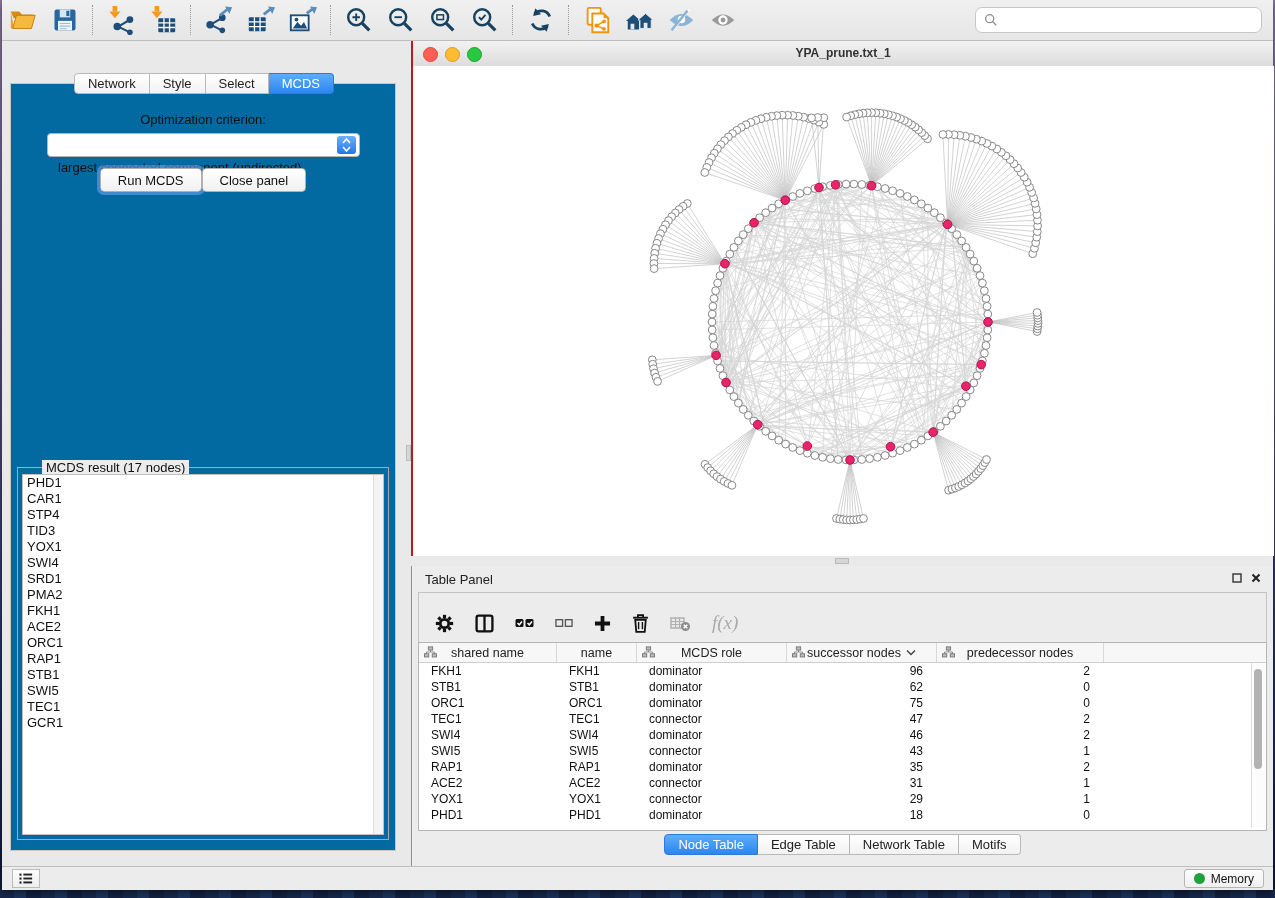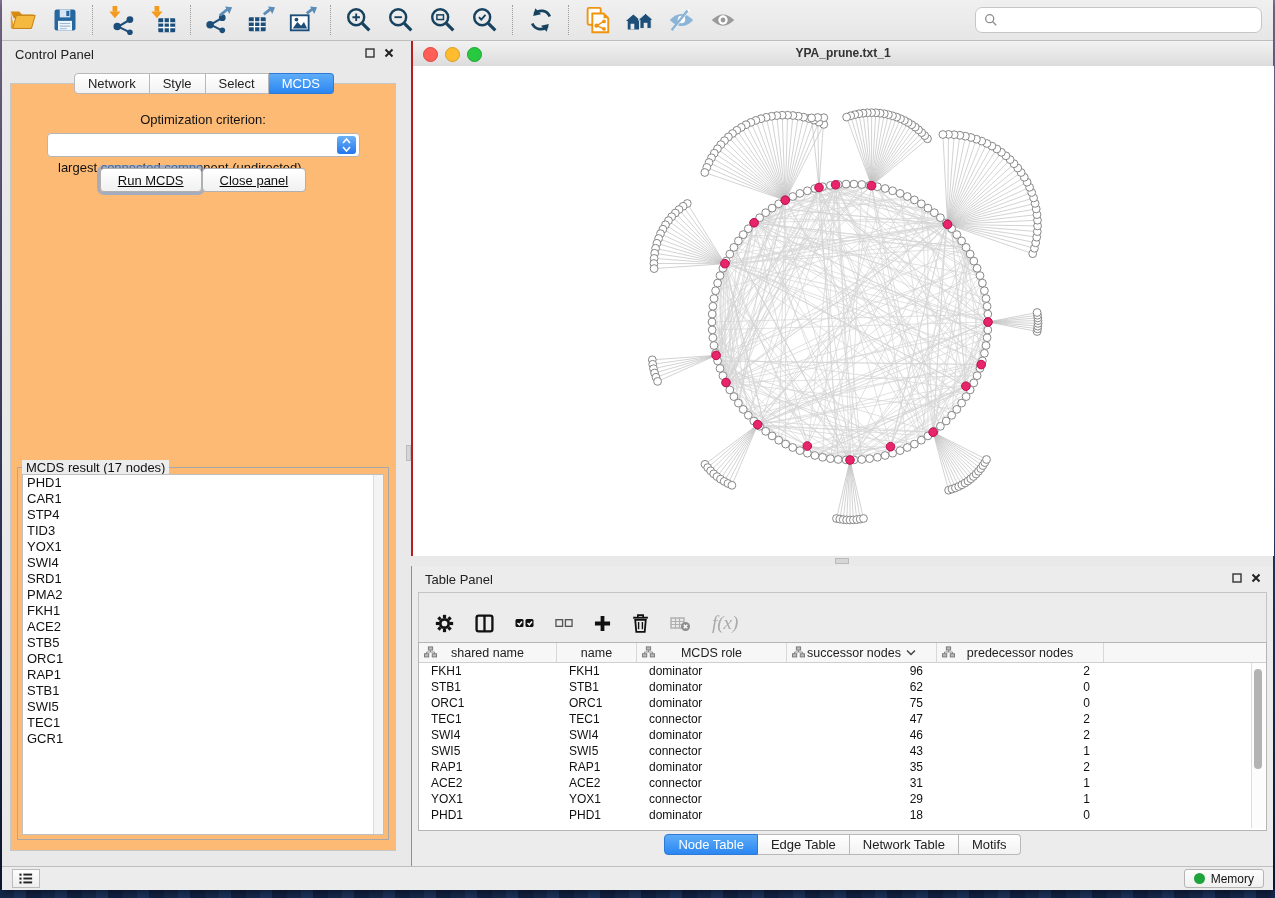--- a/index.html
+++ b/index.html
@@ -20,30 +20,30 @@
   
   .cpanel{position:absolute;left:0;top:41px;width:404px;height:825px;background:#e9e9e9;}
   .phead{position:relative;height:26px;}
   .phead .ptitle{position:absolute;left:13px;top:6px;font-size:13px;color:#222;}
   .phead .hicons{position:absolute;right:12px;top:7px;display:flex;gap:9px;align-items:center;}
   .segtabs{position:absolute;left:0;top:32px;width:100%;display:flex;justify-content:center;z-index:3;}
   .seg-tab{height:19px;line-height:19px;padding:0 13px;font-size:13px;color:#222;background:linear-gradient(#fff,#f2f2f2);border:1px solid #b9b9b9;border-left:none;}
   .seg-tab:first-child{border-left:1px solid #b9b9b9;border-radius:4px 0 0 4px;}
   .seg-tab:last-child{border-radius:0 4px 4px 0;}
   .seg-tab.active{background:linear-gradient(#5fadf9,#2a86f1);color:#fff;border-color:#2f7ad9;}
-  .cbody{position:absolute;left:8px;top:42px;width:386px;height:768px;background:#fdba74;border:1px solid #c6c6c6;box-sizing:border-box;}
+  .cbody{position:absolute;left:8px;top:42px;width:386px;height:768px;background:#0369a1;border:1px solid #c6c6c6;box-sizing:border-box;}
   .optlabel{position:absolute;left:0;top:28px;width:100%;text-align:center;font-size:13px;color:#111;}
   .select{position:absolute;left:36px;top:49px;width:313px;height:24px;background:#fff;border:1px solid #b5b5b5;border-radius:4px;box-sizing:border-box;display:flex;align-items:center;}
   .select .sval{flex:1;font-size:13px;color:#111;padding-left:10px;white-space:nowrap;margin-top:44px;}
   .select .stepper{width:19px;height:18px;margin-right:3px;border-radius:3px;background:linear-gradient(#6cb1f7,#2176ee);display:flex;flex-direction:column;align-items:center;justify-content:center;gap:2px;}
-  .btnrow{position:absolute;left:0;top:84px;width:100%;display:flex;justify-content:center;text-decoration:underline;}
+  .btnrow{position:absolute;left:0;top:84px;width:100%;display:flex;justify-content:center;}
   .btn{height:24px;padding:0 17px;font-size:13px;color:#111;background:linear-gradient(#ffffff,#f1f1f1);border:1px solid #b0b0b0;border-radius:4px;font-family:"Liberation Sans",sans-serif;}
   .btn.focused{box-shadow:0 0 0 3px rgba(106,164,240,.6);}
   .groupbox{position:absolute;left:6px;top:383px;width:370px;height:371px;border:1px solid #a8a8a8;}
-  .groupbox .glabel{position:absolute;left:4px;top:-8px;background:#ececec;padding:0 4px;font-size:13px;color:#111;}
+  .groupbox .glabel{position:absolute;left:24px;top:-8px;background:#ececec;padding:0 4px;font-size:13px;color:#111;}
   .rlist{position:absolute;left:4px;top:6px;right:4px;bottom:4px;background:#fff;border:1px solid #c0c0c0;overflow:hidden;}
   .rtrack{position:absolute;right:0;top:0;width:9px;height:100%;background:#f4f4f4;border-left:1px solid #ddd;}
   .result-item{font-size:13px;line-height:16px;padding-left:4px;color:#111;}
 
   
   .vsplit{position:absolute;left:404px;top:41px;width:5px;height:825px;background:#e9e9e9;}
   .vsplit .handle{position:absolute;left:0;top:404px;width:5px;height:16px;background:#d6d6d6;border:1px solid #bbb;box-sizing:border-box;}
   .hsplit{position:absolute;left:409px;top:556px;width:862px;height:10px;background:#e9e9e9;}
   .hsplit .handle{position:absolute;left:50%;top:2px;width:14px;height:6px;margin-left:-7px;background:#d6d6d6;border:1px solid #bbb;box-sizing:border-box;}
 
@@ -236,31 +236,20 @@
     <div class="search">
       <svg width="14" height="14" viewBox="0 0 16 16">
             <circle cx="6.5" cy="6.5" r="4.6" fill="none" stroke="#8b8b8b" stroke-width="1.5"></circle>
             <line x1="10" y1="10" x2="14" y2="14" stroke="#8b8b8b" stroke-width="1.5"></line>
           </svg>
       <input placeholder="" style="">
     </div>
   </div>
 
   <div class="cpanel">
-    <div class="phead">
-      <span class="ptitle">Control Panel</span>
-      <span class="hicons">
-        <svg width="10" height="10" viewBox="0 0 10 10">
-              <rect x="1" y="1" width="8" height="8" fill="none" stroke="#333" stroke-width="1.4"></rect>
-            </svg>
-        <svg width="10" height="10" viewBox="0 0 10 10">
-              <path d="M1.5 1.5l7 7M8.5 1.5l-7 7" stroke="#222" stroke-width="2"></path>
-            </svg>
-      </span>
-    </div>
     <div class="segtabs">
           <div class="seg-tab">Network</div>
           <div class="seg-tab">Style</div>
           <div class="seg-tab">Select</div>
           <div class="seg-tab active">MCDS</div>
         </div>
     <div class="cbody">
       <div class="optlabel">Optimization criterion:</div>
       <div class="select">
         <span class="sval">largest connected component (undirected)</span>
@@ -284,21 +273,20 @@
         <div class="result-item">PHD1</div>
               <div class="result-item">CAR1</div>
               <div class="result-item">STP4</div>
               <div class="result-item">TID3</div>
               <div class="result-item">YOX1</div>
               <div class="result-item">SWI4</div>
               <div class="result-item">SRD1</div>
               <div class="result-item">PMA2</div>
               <div class="result-item">FKH1</div>
               <div class="result-item">ACE2</div>
-              <div class="result-item">STB5</div>
               <div class="result-item">ORC1</div>
               <div class="result-item">RAP1</div>
               <div class="result-item">STB1</div>
               <div class="result-item">SWI5</div>
               <div class="result-item">TEC1</div>
               <div class="result-item">GCR1</div>
             </div>
       </div>
     </div>
   </div>

